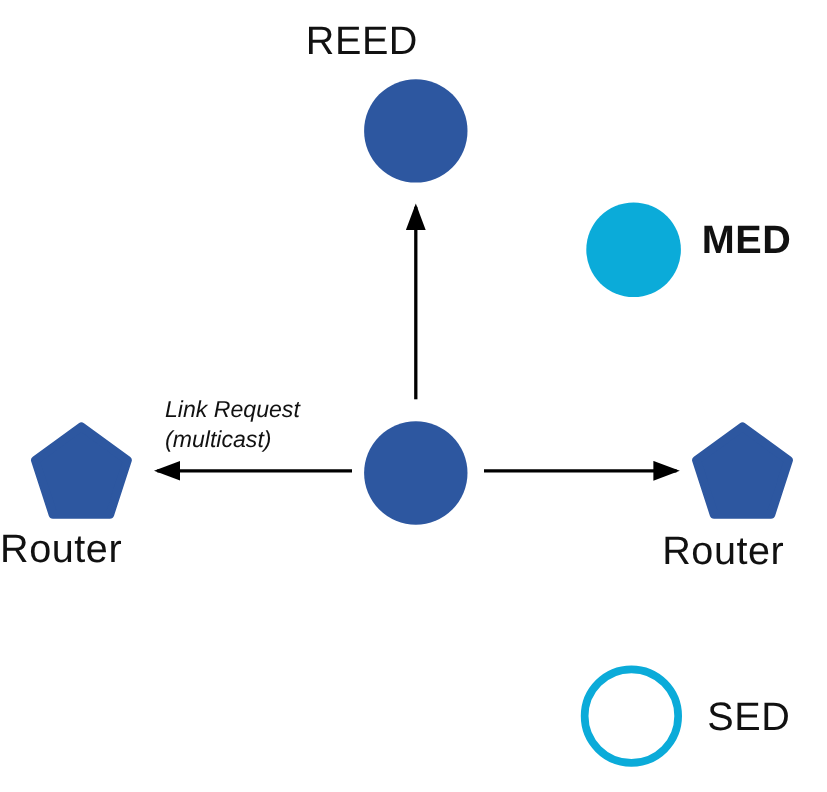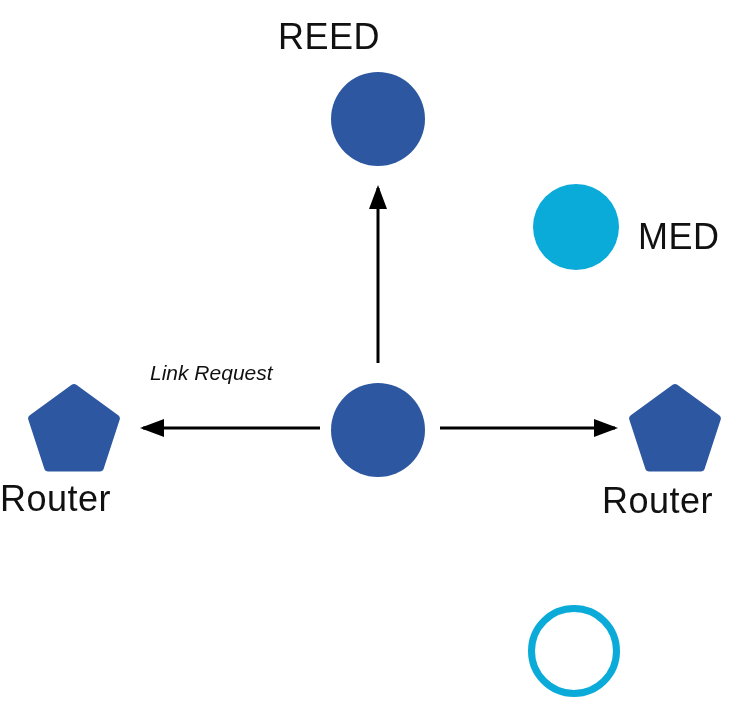--- a/index.html
+++ b/index.html
@@ -81,33 +81,35 @@
     </defs>
     <line x1="378" y1="363" x2="378" y2="188" class="arrow-line" marker-end="url(#ah)"></line>
     <line x1="320" y1="428" x2="143" y2="428" class="arrow-line" marker-end="url(#ah)"></line>
     <line x1="440" y1="428" x2="615" y2="428" class="arrow-line" marker-end="url(#ah)"></line>
   </svg>
 
   <div class="node-label centered" style="left:278px; top:16px; width:200px;">REED</div>
   <div class="node-circle fill-blue" style="left:331px; top:72px; width:94px; height:94px;"></div>
 
   <div class="node-circle fill-cyan" style="left:533px; top:184px; width:86px; height:86px;"></div>
-  <div class="node-label" style="left:638px; top:216px;">MED</div>
+  <div class="node-label" style="left:638px; top:197px;font-weight:bold;">MED</div>
 
   <div class="node-circle fill-blue" style="left:331px; top:383px; width:94px; height:94px;"></div>
 
   <div class="annotation">
     <div>Link Request</div>
+    <div>(multicast)</div>
   </div>
 
   <svg class="pentagon-svg" style="left:24px; top:380px;" viewBox="0 0 100 100">
     <polygon class="pentagon-shape" points="50,8 91.85,38.4 75.86,87.6 24.14,87.6 8.15,38.4"></polygon>
   </svg>
   <div class="node-label centered" style="left:0px; top:478px; width:150px;">Router</div>
 
   <svg class="pentagon-svg" style="left:625px; top:380px;" viewBox="0 0 100 100">
     <polygon class="pentagon-shape" points="50,8 91.85,38.4 75.86,87.6 24.14,87.6 8.15,38.4"></polygon>
   </svg>
   <div class="node-label centered" style="left:602px; top:480px; width:150px;">Router</div>
 
   <div class="node-circle ring-cyan" style="left:528px; top:605px; width:92px; height:92px;"></div>
+  <div class="node-label" style="left:643px; top:631px;">SED</div>
 
 </div>
 
 </body></html>

